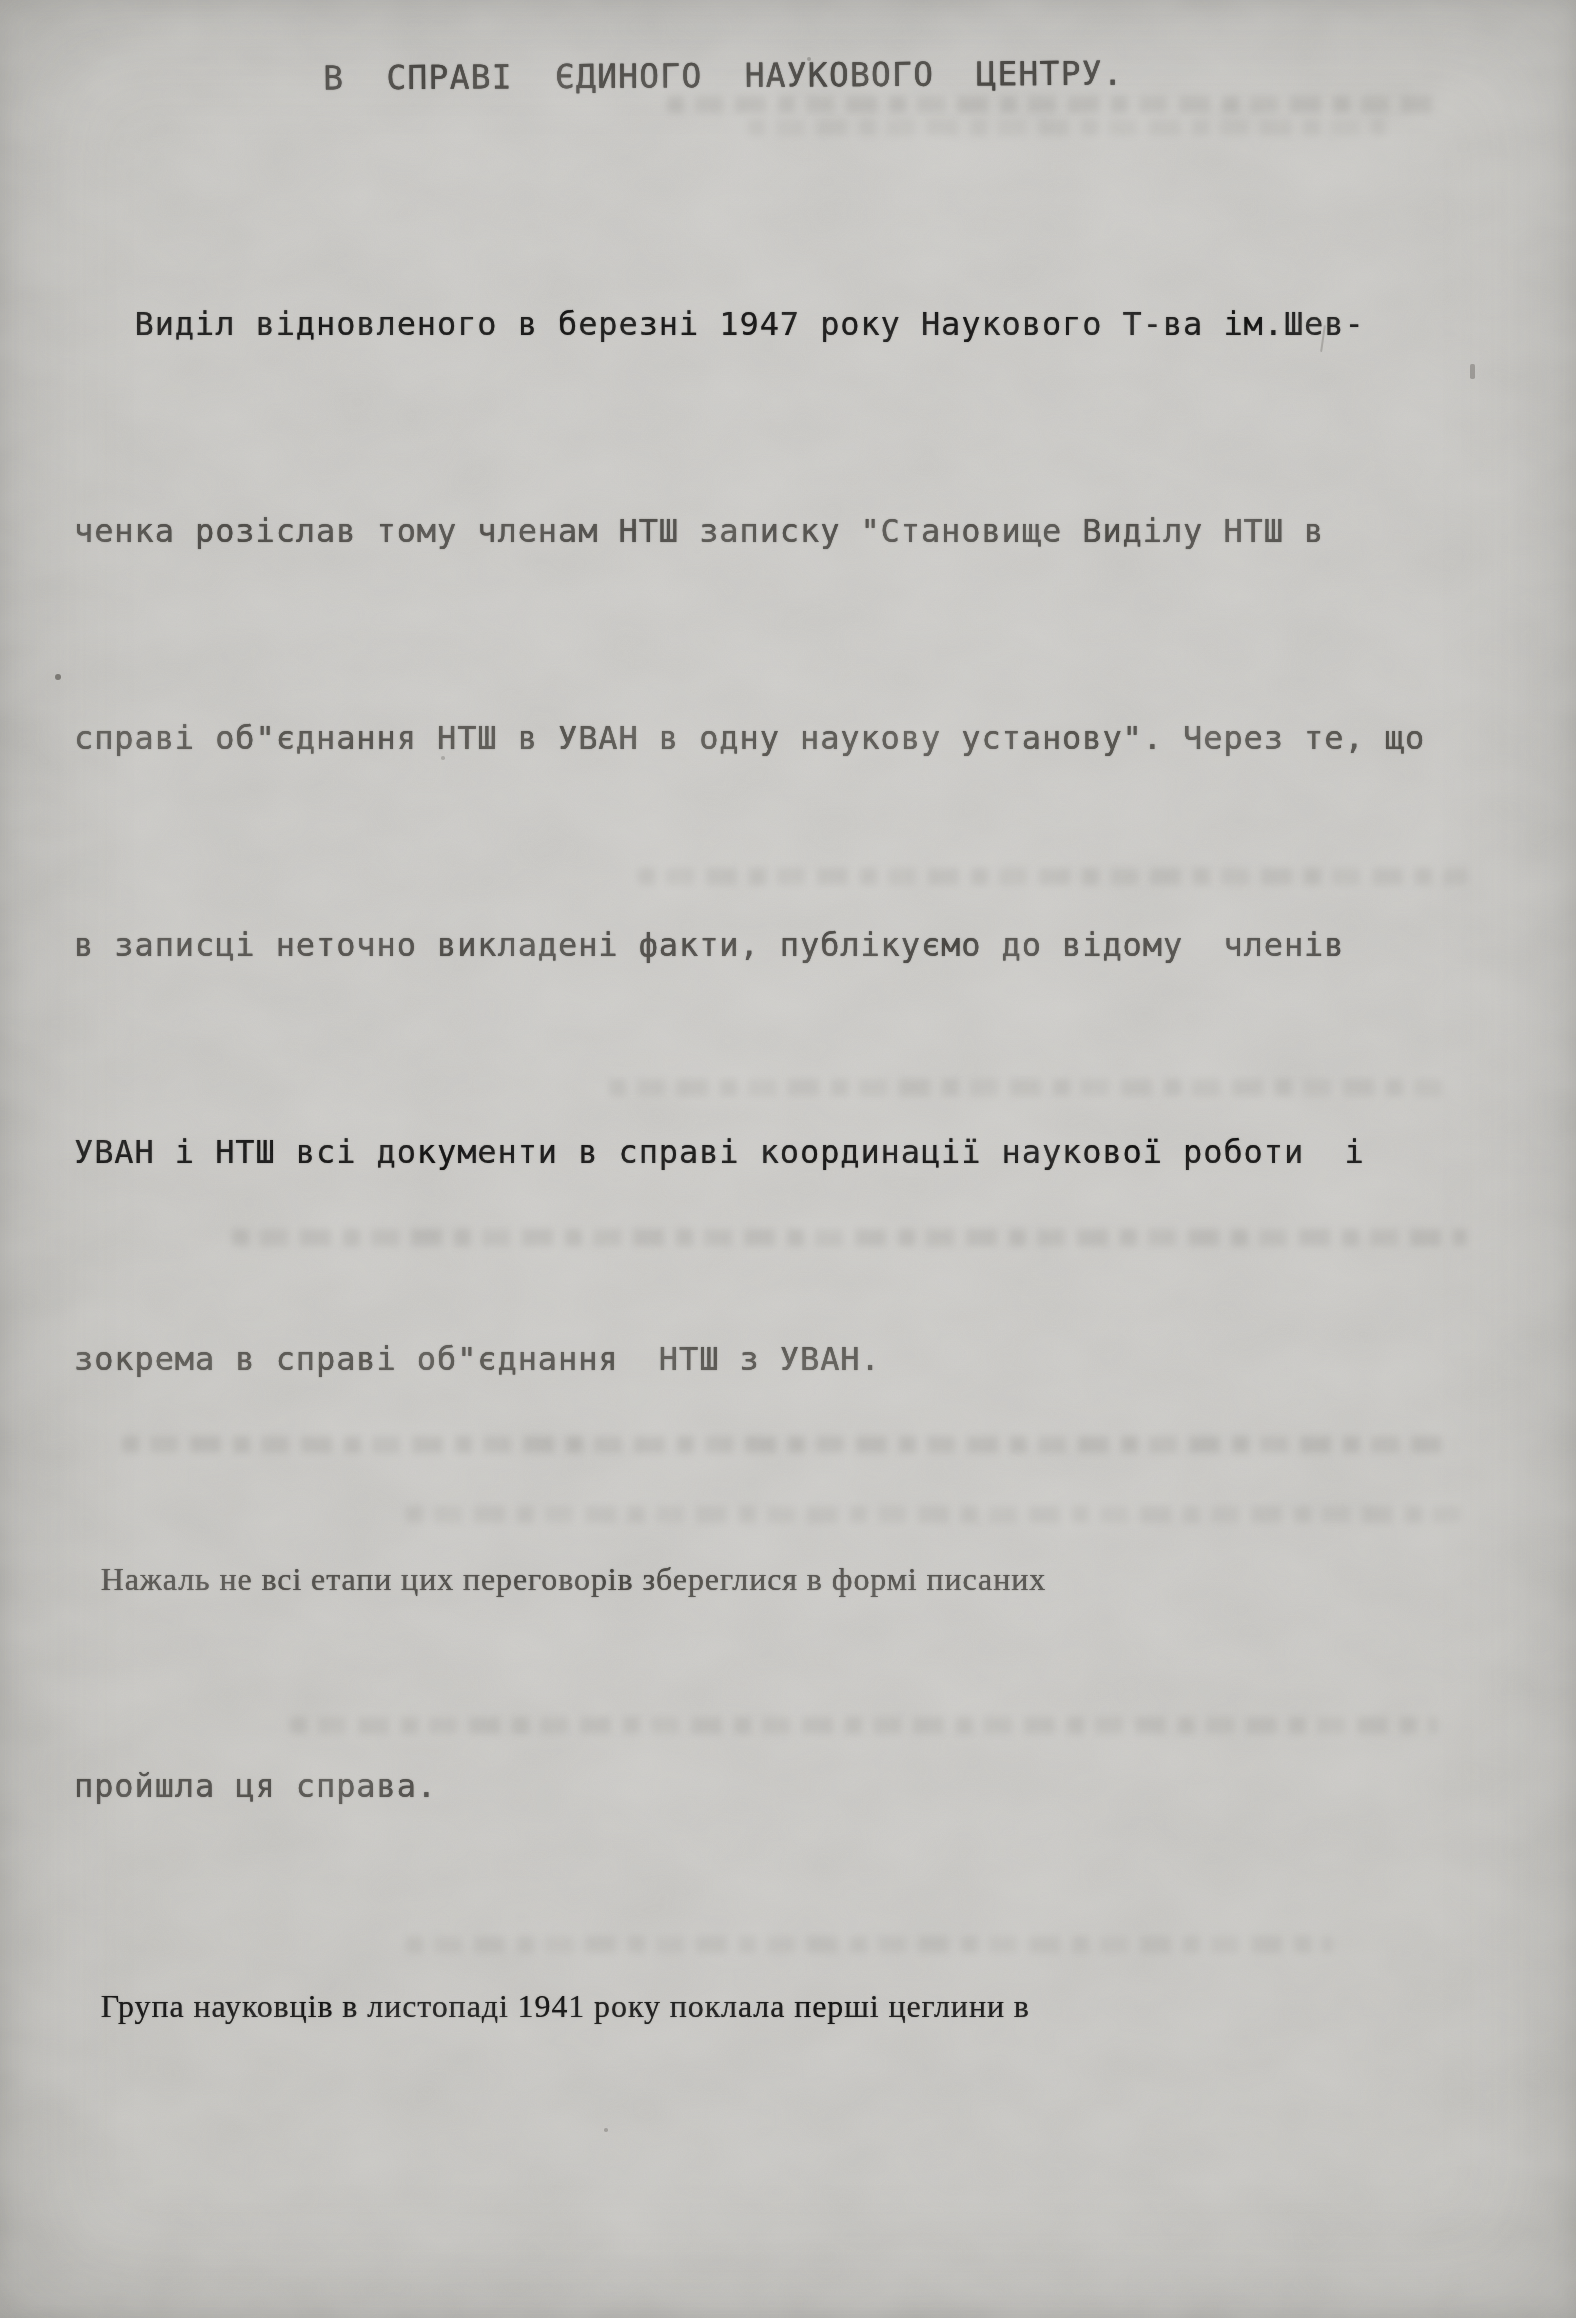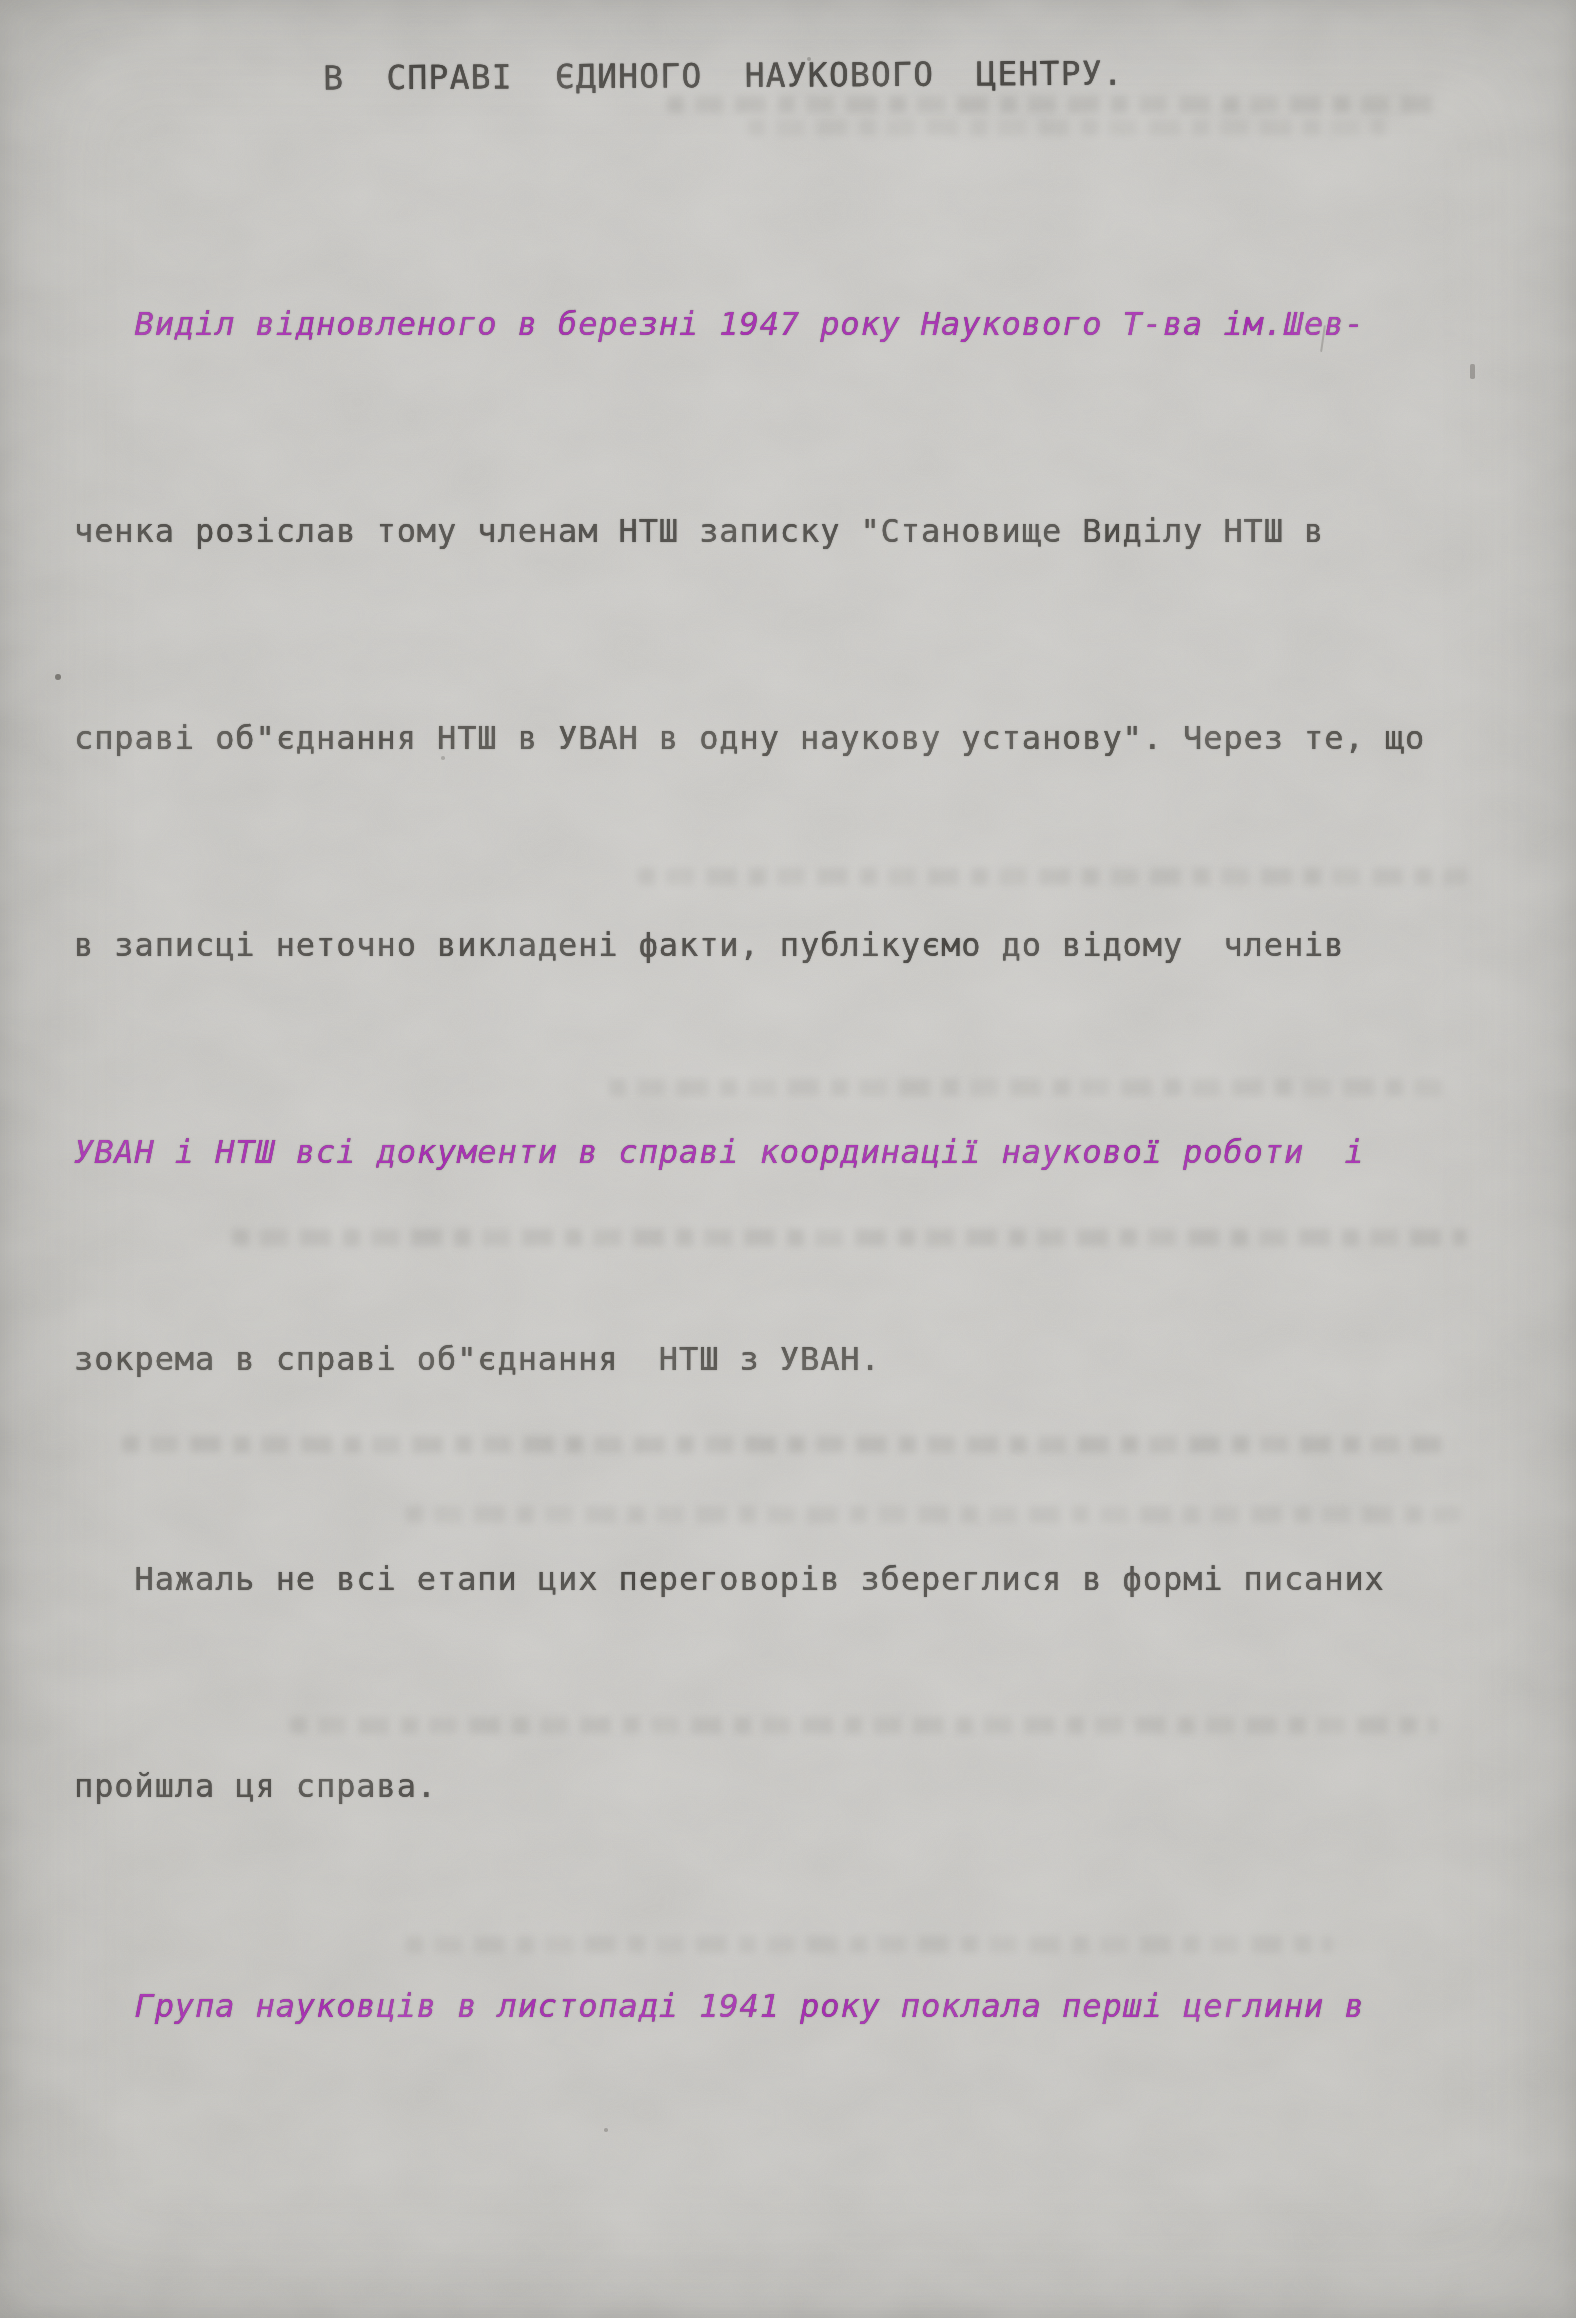--- a/index.html
+++ b/index.html
@@ -30,24 +30,24 @@
     font-size:33px;letter-spacing:1.2px;color:#3b3935;
     text-shadow:0 0 1.7px rgba(56,54,50,.65),0 0 0.6px rgba(56,54,50,.9);
   }
   .textblock{
     position:absolute;left:74px;top:152px;width:1432px;
     font-size:32px;line-height:69px;letter-spacing:0.9px;
     color:#42403c;white-space:pre;
     text-shadow:0 0 1.7px rgba(60,58,54,.55),0 0 0.6px rgba(60,58,54,.85);
   }
   .line{white-space:pre;}
-  .gap{margin-top:12.8px;}
+  .gap{margin-top:12.8px;font-family:Liberation Serif, serif;}
   
   .line:nth-child(3n){color:#4a4843;}
-  .line:nth-child(4n+1){color:#a21caf;font-style:italic;}
+  .line:nth-child(4n+1){color:#000000;}
   .overlay{position:absolute;inset:0;pointer-events:none;}
 </style>
 </head>
 <body>
 
 <div class="paper"></div>
 
 <div class="ghost" style="left:667px;top:96px;width:771px;opacity:.34;"></div>
 <div class="ghost" style="left:748px;top:119px;width:638px;opacity:.22;"></div>
 <div class="ghost" style="left:638px;top:868px;width:829px;opacity:.30;"></div>

